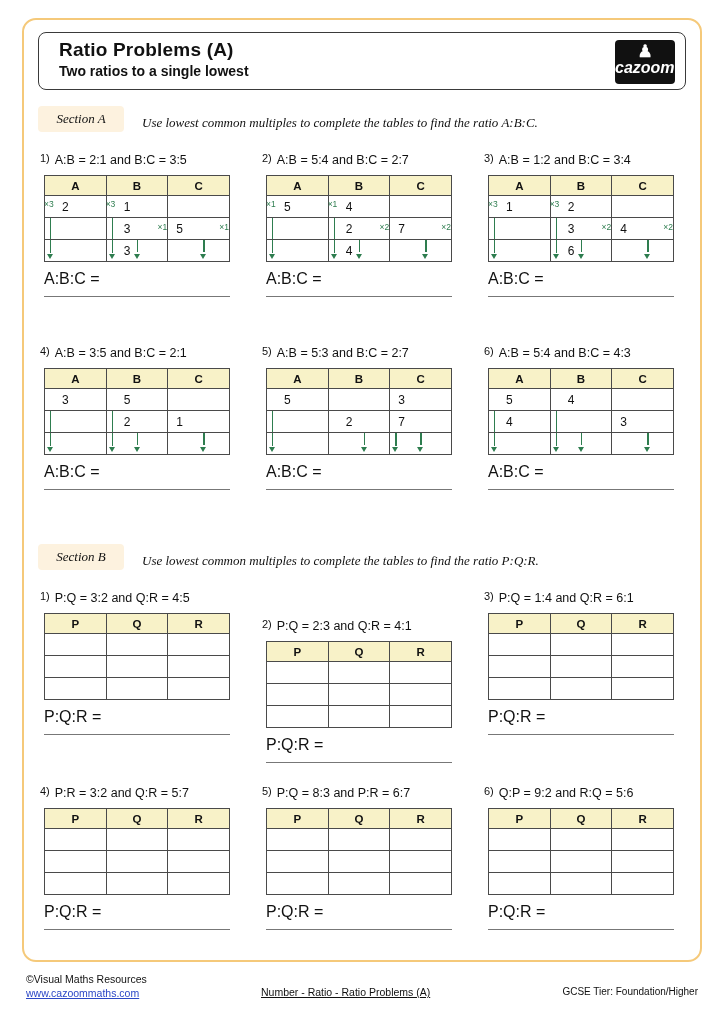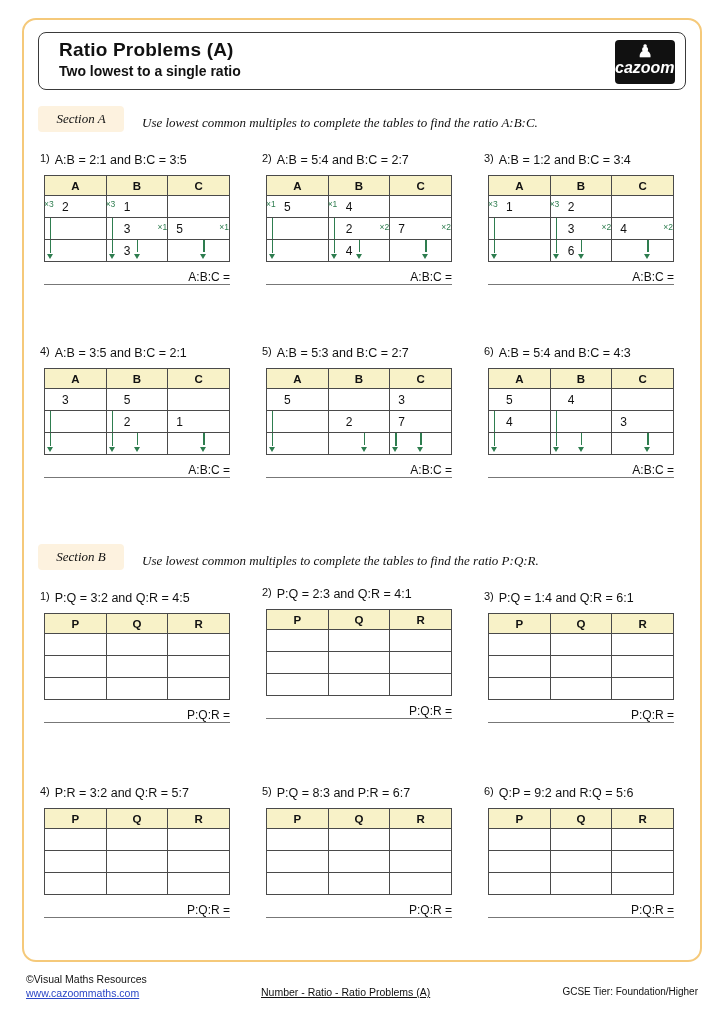--- a/index.html
+++ b/index.html
@@ -198,24 +198,23 @@
     bottom: 2px;
     width: 0; height: 0;
     border-left: 3.2px solid transparent;
     border-right: 3.2px solid transparent;
     border-top: 5px solid #2e7d4f;
   }
   .answer-line {
     margin-top: 8px;
     margin-left: 4px;
     width: 186px;
-    font-size: 12px;
+    font-size: 16px;
     border-bottom: 1px solid #777;
-    padding-bottom: 0;
-    text-align: right;
+    padding-bottom: 8px;
   }
   
   .footer {
     position: absolute;
     left: 26px;
     top: 972px;
     width: 672px;
     font-size: 10.5px;
   }
   .footer-left {
@@ -244,21 +243,21 @@
 </style>
 </head>
 <body>
 
 <div class="page">
 
   <div class="sheet-border"></div>
 
   <div class="header-box">
     <div class="title-main">Ratio Problems (A)</div>
-    <div class="title-sub">Two lowest to a single ratio</div>
+    <div class="title-sub">Two ratios to a single lowest</div>
     <div class="logo">
       <div class="logo-glyph">♟</div>
       <div class="logo-text">cazoom!</div>
     </div>
   </div>
 
   <div class="section-bar" style="top:106px;">
     <div class="section-tag">Section A</div>
     <div class="section-desc">Use lowest common multiples to complete the tables to find the ratio A:B:C.</div>
   </div>
@@ -525,21 +524,21 @@
       <tr>
             <td></td>
             <td></td>
             <td></td>
           </tr>
     </tbody>
       </table>
     <div class="answer-line">P:Q:R =</div>
   </div>
 
-  <div class="problem" style="left:262px; top:584px;">
+  <div class="problem" style="left:262px; top:616px;">
     <span class="q-label">2)</span><span class="q-text">P:Q = 2:3 and Q:R = 4:1</span>
     <table class="ratio">
       <tbody>
           <tr>
         <th>P</th>
         <th>Q</th>
         <th>R</th>
       </tr>
       <tr>
             <td></td>

